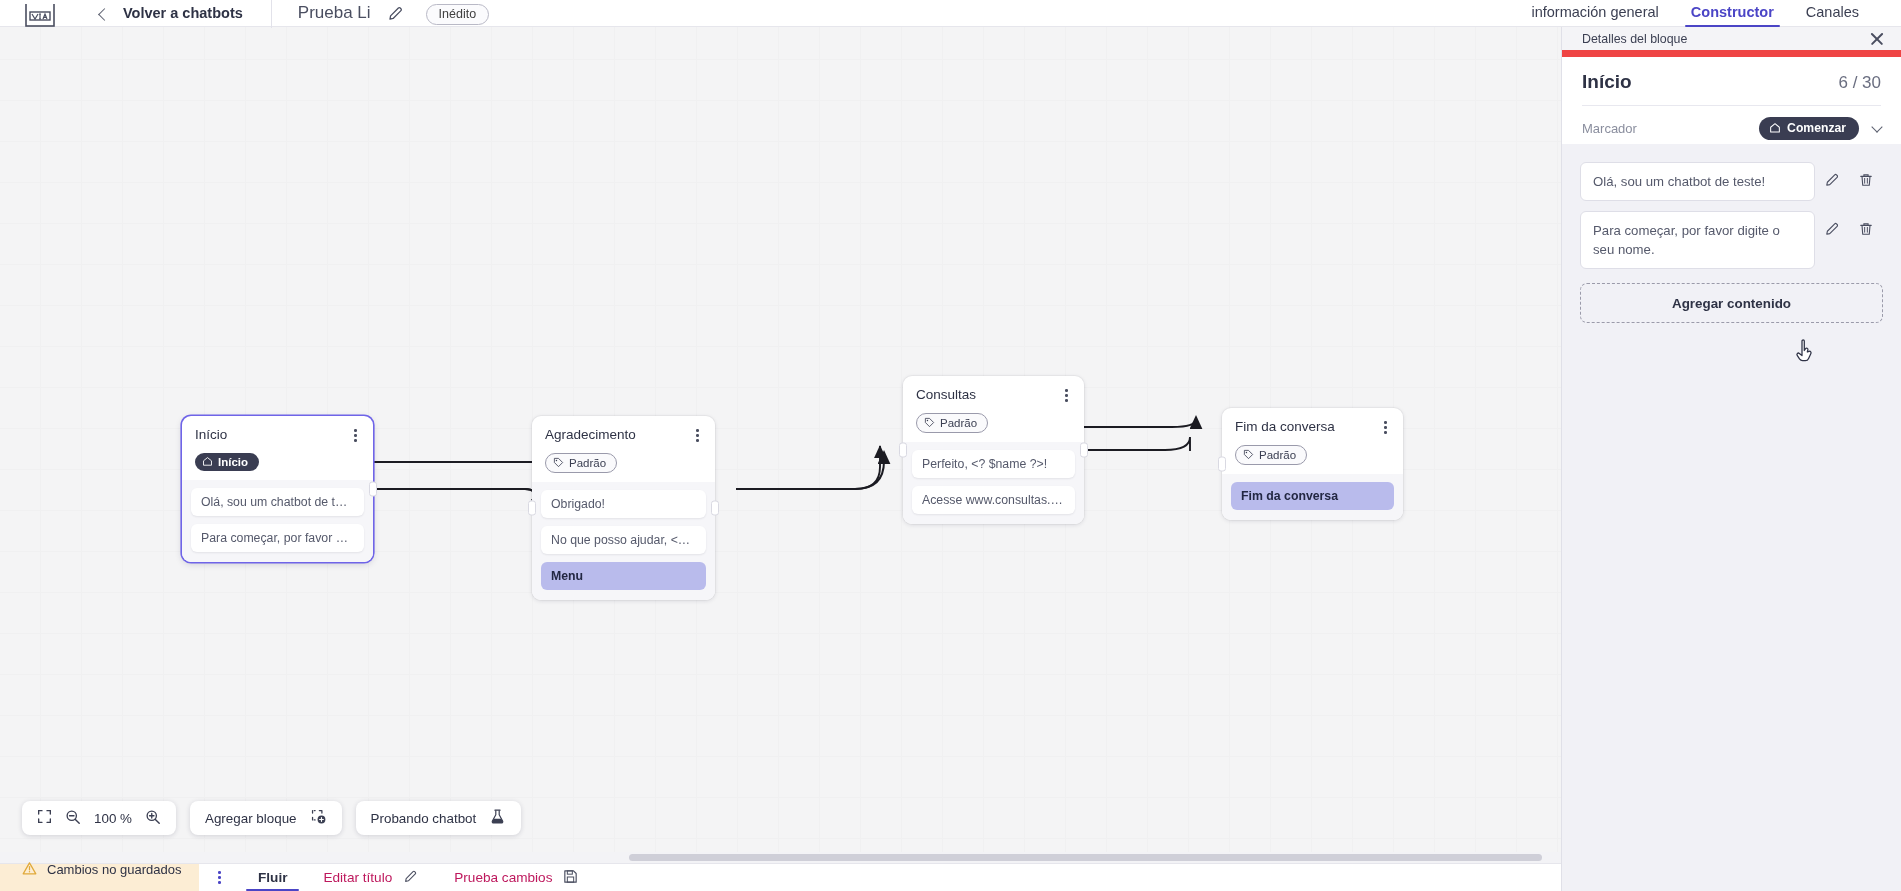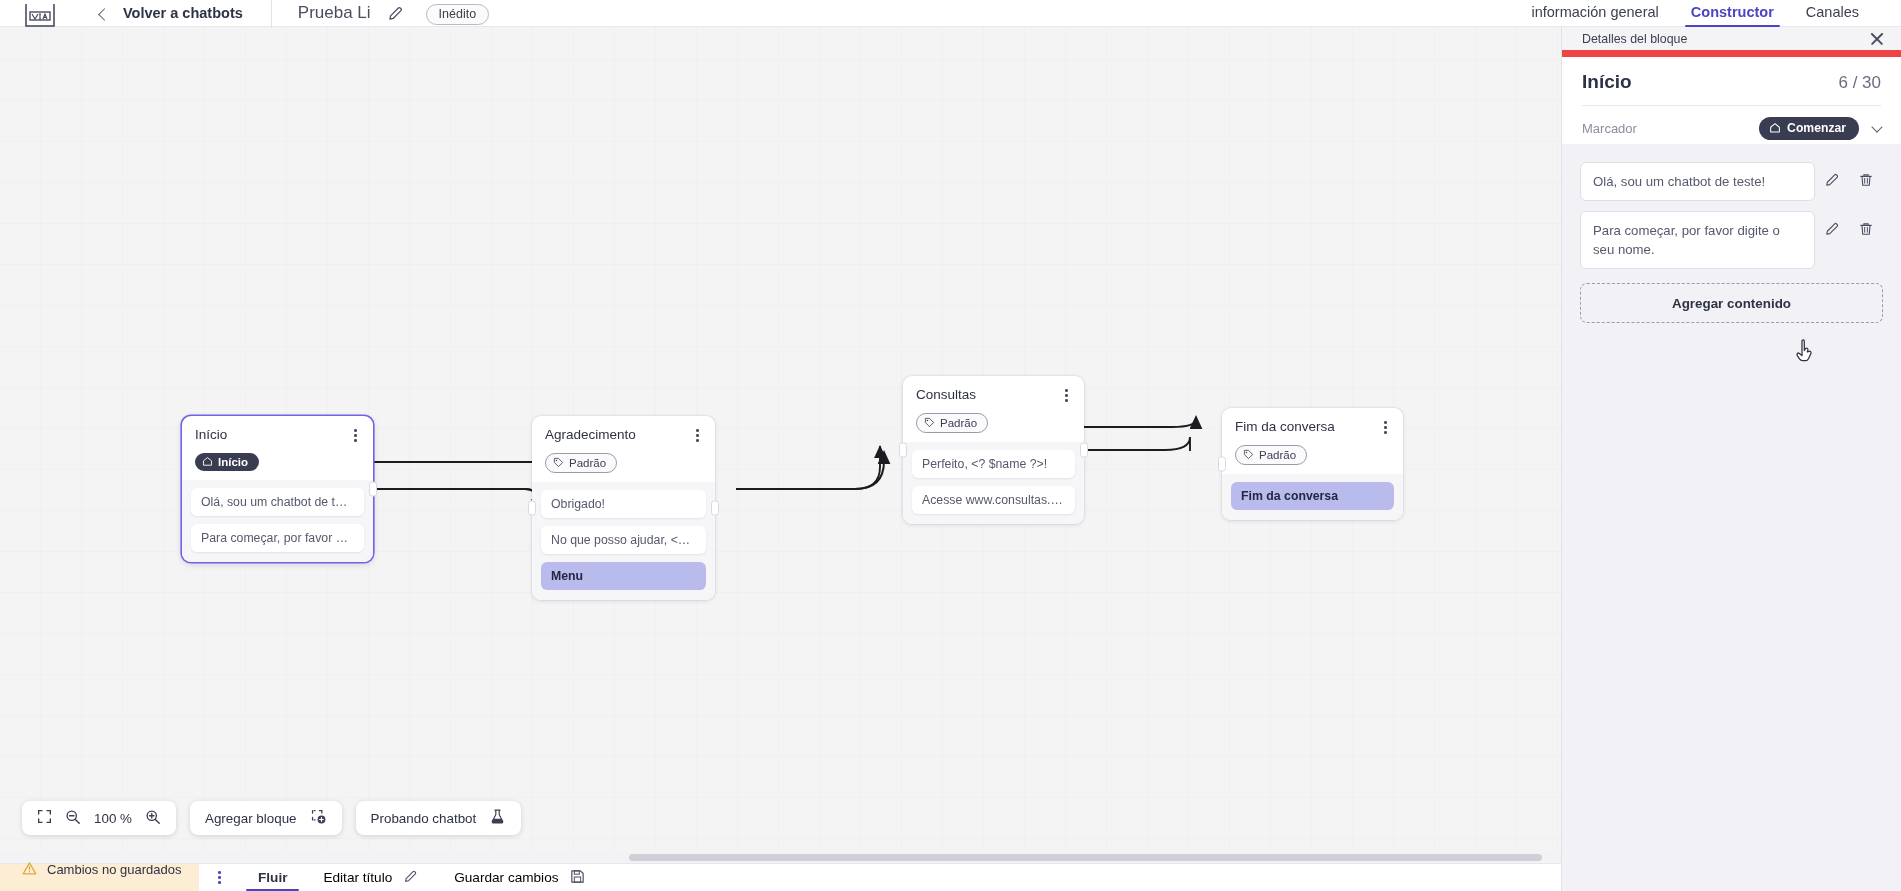--- a/index.html
+++ b/index.html
@@ -175,21 +175,21 @@
     background: #ffffff; border-top: 1px solid #e6e6ec;
     display: flex; align-items: stretch; z-index: 40;
   }
   #unsaved {
     background: #fcedd4; display: flex; align-items: center; gap: 10px;
     padding: 0 18px 16px 22px; font-size: 13px; color: #2e3245; white-space: nowrap;
   }
   .bb-kebab { display:flex; align-items:center; padding: 0 16px; }
   .bb-item {
     display:flex; align-items:center; gap: 11px; padding: 0 18px;
-    font-size: 13.6px; color: #000000; white-space: nowrap; position: relative;
+    font-size: 13.6px; color: #be185d; white-space: nowrap; position: relative;
     cursor: pointer;
   }
   .bb-item.active { color: #2e3245; font-weight: 700; }
   .bb-item.active::after {
     content:""; position:absolute; left: 6px; right: 6px; bottom: 0;
     height: 2.5px; background: #4b45c6; border-radius: 2px;
   }
 
   
   #panel {
@@ -535,21 +535,21 @@
   <div class="bb-item">
     <span>Editar título</span>
     <span>
       <svg width="15" height="15" viewBox="0 0 20 20" fill="none">
         <path d="M3.5 16.5 L4.2 12.8 L13.4 3.6 C14 3 15 3 15.6 3.6 L16.4 4.4 C17 5 17 6 16.4 6.6 L7.2 15.8 L3.5 16.5 Z" stroke="#4a4e60" stroke-width="1.4" stroke-linejoin="round" fill="none"></path>
       </svg>
     </span>
   </div>
 
   <div class="bb-item">
-    <span>Guardar cambios</span>
+    <span>Prueba cambios</span>
     <span>
       <svg width="15" height="15" viewBox="0 0 18 18" fill="none">
         <path d="M2.2 2.2 H12.6 L15.8 5.4 V15.8 H2.2 Z" stroke="#4a4e60" stroke-width="1.4" stroke-linejoin="round" fill="none"></path>
         <rect x="5.2" y="2.2" width="6" height="4" stroke="#4a4e60" stroke-width="1.2" fill="none"></rect>
         <rect x="5.2" y="9.6" width="7.6" height="6.2" stroke="#4a4e60" stroke-width="1.2" fill="none"></rect>
       </svg>
     </span>
   </div>
 </div>
 

